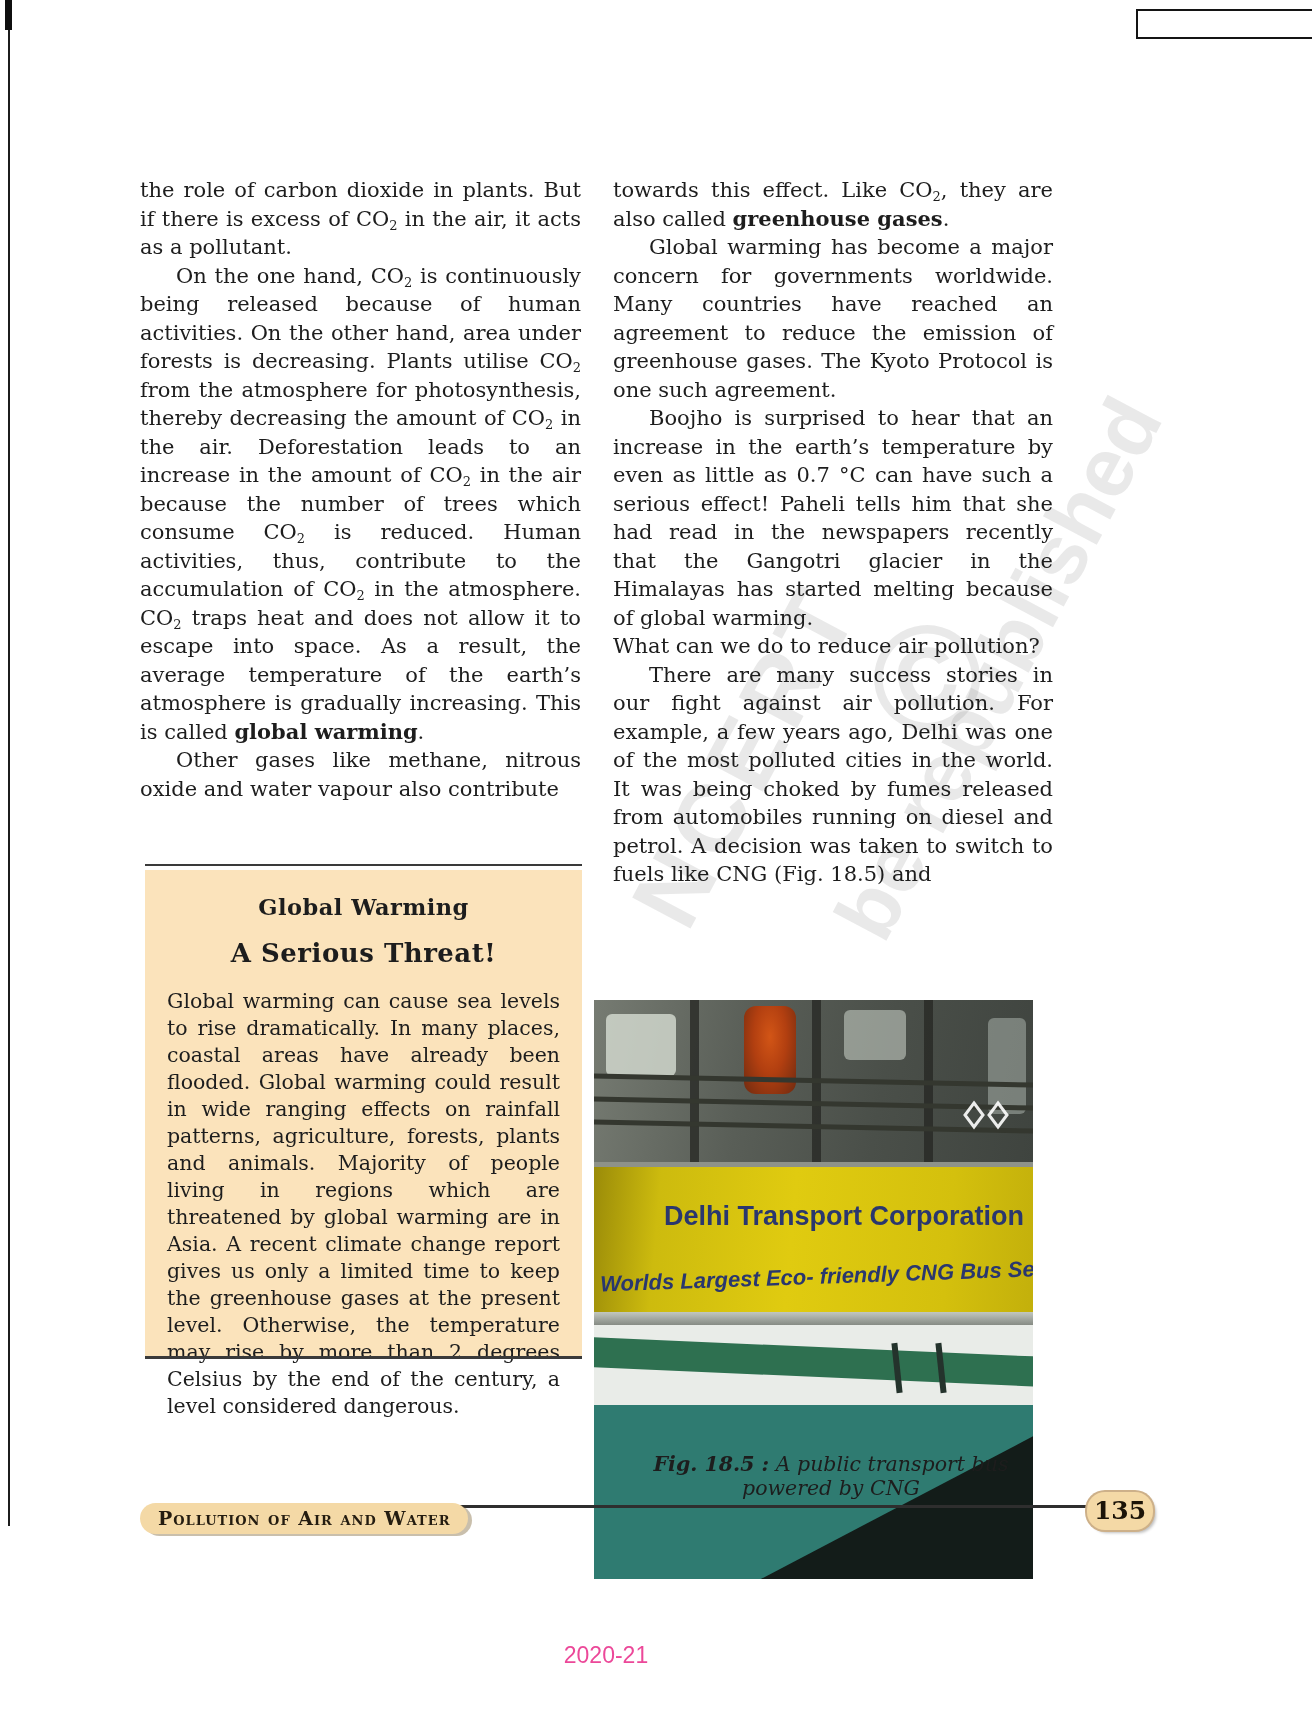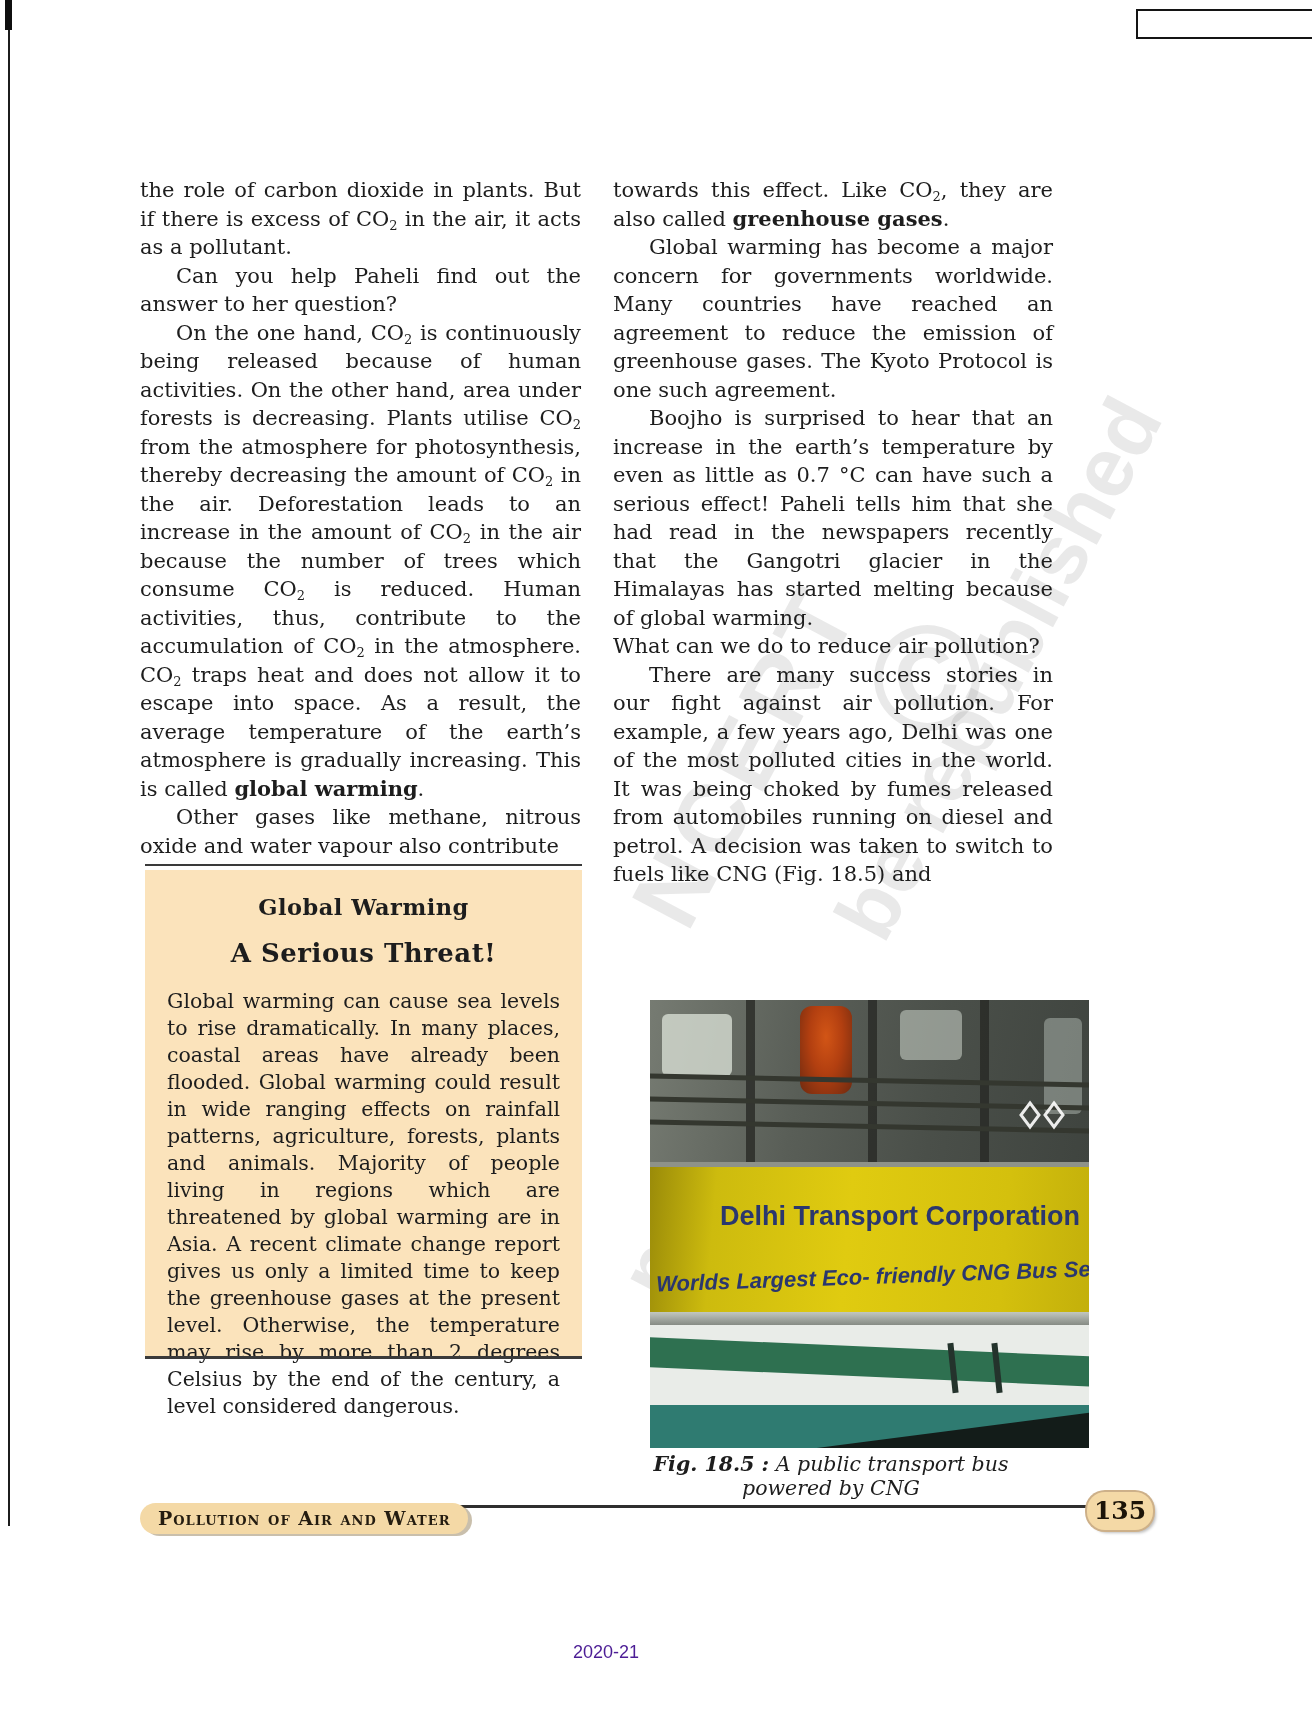--- a/index.html
+++ b/index.html
@@ -47,21 +47,21 @@
   .rule{position:absolute;left:145px;width:437px;background:#3a3a3a;z-index:6;}
   .rule-top{top:864px;height:2px;}
   .rule-bottom{top:1356px;height:3px;}
   .info-box{position:absolute;left:145px;top:870px;width:437px;height:486px;background:var(--box_bg);
             box-sizing:border-box;padding:16px 22px 0 22px;z-index:4;}
   .box-title{text-align:center;font-weight:bold;font-size:22.5px;margin-top:8px;letter-spacing:0.5px;}
   .box-title2{text-align:center;font-weight:bold;font-size:26px;margin-top:18px;letter-spacing:0.5px;}
   .box-body{margin:20px 0 0 0;text-align:justify;font-size:20.5px;line-height:27px;}
 
   
-  .bus{position:absolute;left:650px;top:1000px;width:439px;height:448px;overflow:hidden;z-index:6;background:#0ea5e9;}
+  .bus{position:absolute;left:594px;top:1000px;width:439px;height:579px;overflow:hidden;z-index:6;background:#0ea5e9;}
   .bus-window{position:absolute;left:0;top:0;right:0;height:162px;
               background:linear-gradient(100deg,#767b72,#595e57 35%,#4a4f49 65%,#3f443f);}
   .reflection{position:absolute;border-radius:6px;}
   .refl-1{left:12px;top:14px;width:70px;height:62px;background:rgba(222,228,218,0.75);}
   .refl-2{left:250px;top:10px;width:62px;height:50px;background:rgba(205,214,204,0.55);}
   .refl-3{left:394px;top:18px;width:38px;height:96px;background:rgba(190,200,192,0.45);}
   .v-frame{position:absolute;top:0;bottom:0;width:9px;background:rgba(38,40,36,0.78);}
   .vf-1{left:96px;} .vf-2{left:218px;} .vf-3{left:330px;}
   .person{position:absolute;left:150px;top:6px;width:52px;height:88px;border-radius:12px;
           background:radial-gradient(ellipse at 50% 35%,#d25516 0%,#b23f10 45%,#6e2a10 100%);}
@@ -94,39 +94,38 @@
   .footer-line{position:absolute;left:150px;top:1505px;width:1000px;height:3px;background:var(--footer_line);z-index:6;}
   .chapter-badge{position:absolute;left:140px;top:1503px;height:31px;line-height:31px;padding:0 18px;
                  background:var(--badge_bg);border-radius:16px;font-weight:bold;font-size:19px;
                  font-variant:small-caps;letter-spacing:1px;color:#241c10;z-index:7;
                  box-shadow:4px 2px 0 rgba(135,112,72,0.45);}
   .page-badge{position:absolute;left:1087px;top:1492px;width:66px;height:38px;line-height:38px;
               text-align:center;background:var(--badge_bg);border-radius:18px;font-weight:bold;
               font-size:25px;color:#1c1408;z-index:7;
               box-shadow:0 0 0 2px #cdb089,3px 3px 3px rgba(0,0,0,0.25);}
   .year-line{position:absolute;left:140px;top:1642px;width:932px;text-align:center;
-             font-family:"Liberation Sans",sans-serif;font-size:18px;color:#4c1d95;z-index:6;}
+             font-family:"Liberation Sans",sans-serif;font-size:23px;color:#ec4899;z-index:6;}
 </style>
 </head>
 <body>
 
 <div class="page">
 
   <div class="edge-rule"></div>
   <div class="edge-rule-cap"></div>
   <div class="corner-box"></div>
 
   <div class="wm wm-copy">©</div>
   <div class="wm wm-ncert">NCERT</div>
   <div class="wm wm-repub">be republished</div>
   <div class="wm wm-notto">not to</div>
 
   <div class="col col-left">
     <p class="body-p"><span>the role of carbon dioxide in plants. But if there is excess of CO</span><span class="rt-sub">2</span><span> in the air, it acts as a pollutant.</span></p>
-    <p class="body-p indent"><span>Can you help Paheli find out the answer to her question?</span></p>
     <p class="body-p indent"><span>On the one hand, CO</span><span class="rt-sub">2</span><span> is continuously being released because of human activities. On the other hand, area under forests is decreasing. Plants utilise CO</span><span class="rt-sub">2</span><span> from the atmosphere for photosynthesis, thereby decreasing the amount of CO</span><span class="rt-sub">2</span><span> in the air. Deforestation leads to an increase in the amount of CO</span><span class="rt-sub">2</span><span> in the air because the number of trees which consume CO</span><span class="rt-sub">2</span><span> is reduced. Human activities, thus, contribute to the accumulation of CO</span><span class="rt-sub">2</span><span> in the atmosphere. CO</span><span class="rt-sub">2</span><span> traps heat and does not allow it to escape into space. As a result, the average temperature of the earth’s atmosphere is gradually increasing. This is called </span><span class="rt-b">global warming</span><span>.</span></p>
     <p class="body-p indent"><span>Other gases like methane, nitrous oxide and water vapour also contribute</span></p>
   </div>
 
   <div class="rule rule-top"></div>
   <div class="info-box">
     <div class="box-title">Global Warming</div>
     <div class="box-title2">A Serious Threat!</div>
     <p class="box-body">Global warming can cause sea levels to rise dramatically. In many places, coastal areas have already been flooded. Global warming could result in wide ranging effects on rainfall patterns, agriculture, forests, plants and animals. Majority of people living in regions which are threatened by global warming are in Asia. A recent climate change report gives us only a limited time to keep the greenhouse gases at the present level. Otherwise, the temperature may rise by more than 2 degrees Celsius by the end of the century, a level considered dangerous.</p>
   </div>

